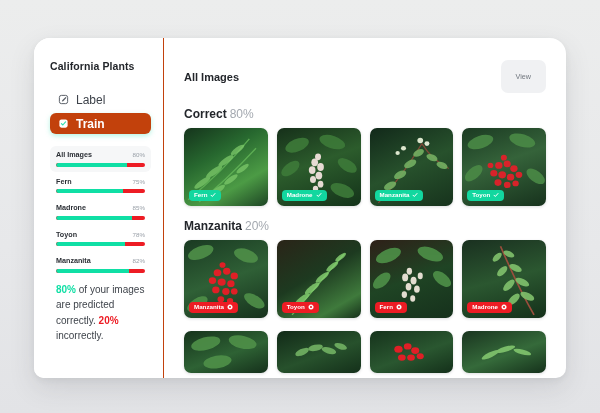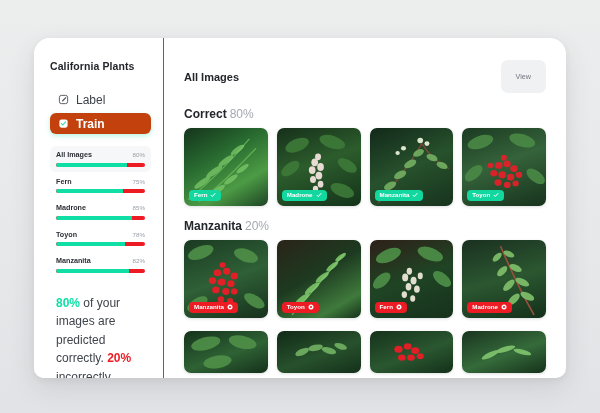--- a/index.html
+++ b/index.html
@@ -112,23 +112,23 @@
     overflow: hidden;
   }
   .bar-fill {
     position: absolute;
     left: 0; top: 0; bottom: 0;
     background: #10dfa5;
     border-radius: 3px 0 0 3px;
   }
 
   .summary {
-    margin-top: 16px;
+    margin-top: 4px;
     padding-left: 6px;
-    font-size: 12px;
+    font-size: 10px;
     line-height: 1.55;
     color: #3f444b;
     max-width: 102px;
   }
   .summary b.good { color: #10dfa5; font-weight: bold; }
   .summary b.bad { color: #ed1c24; font-weight: bold; }
 
   
   .main {
     flex: 1 1 auto;

